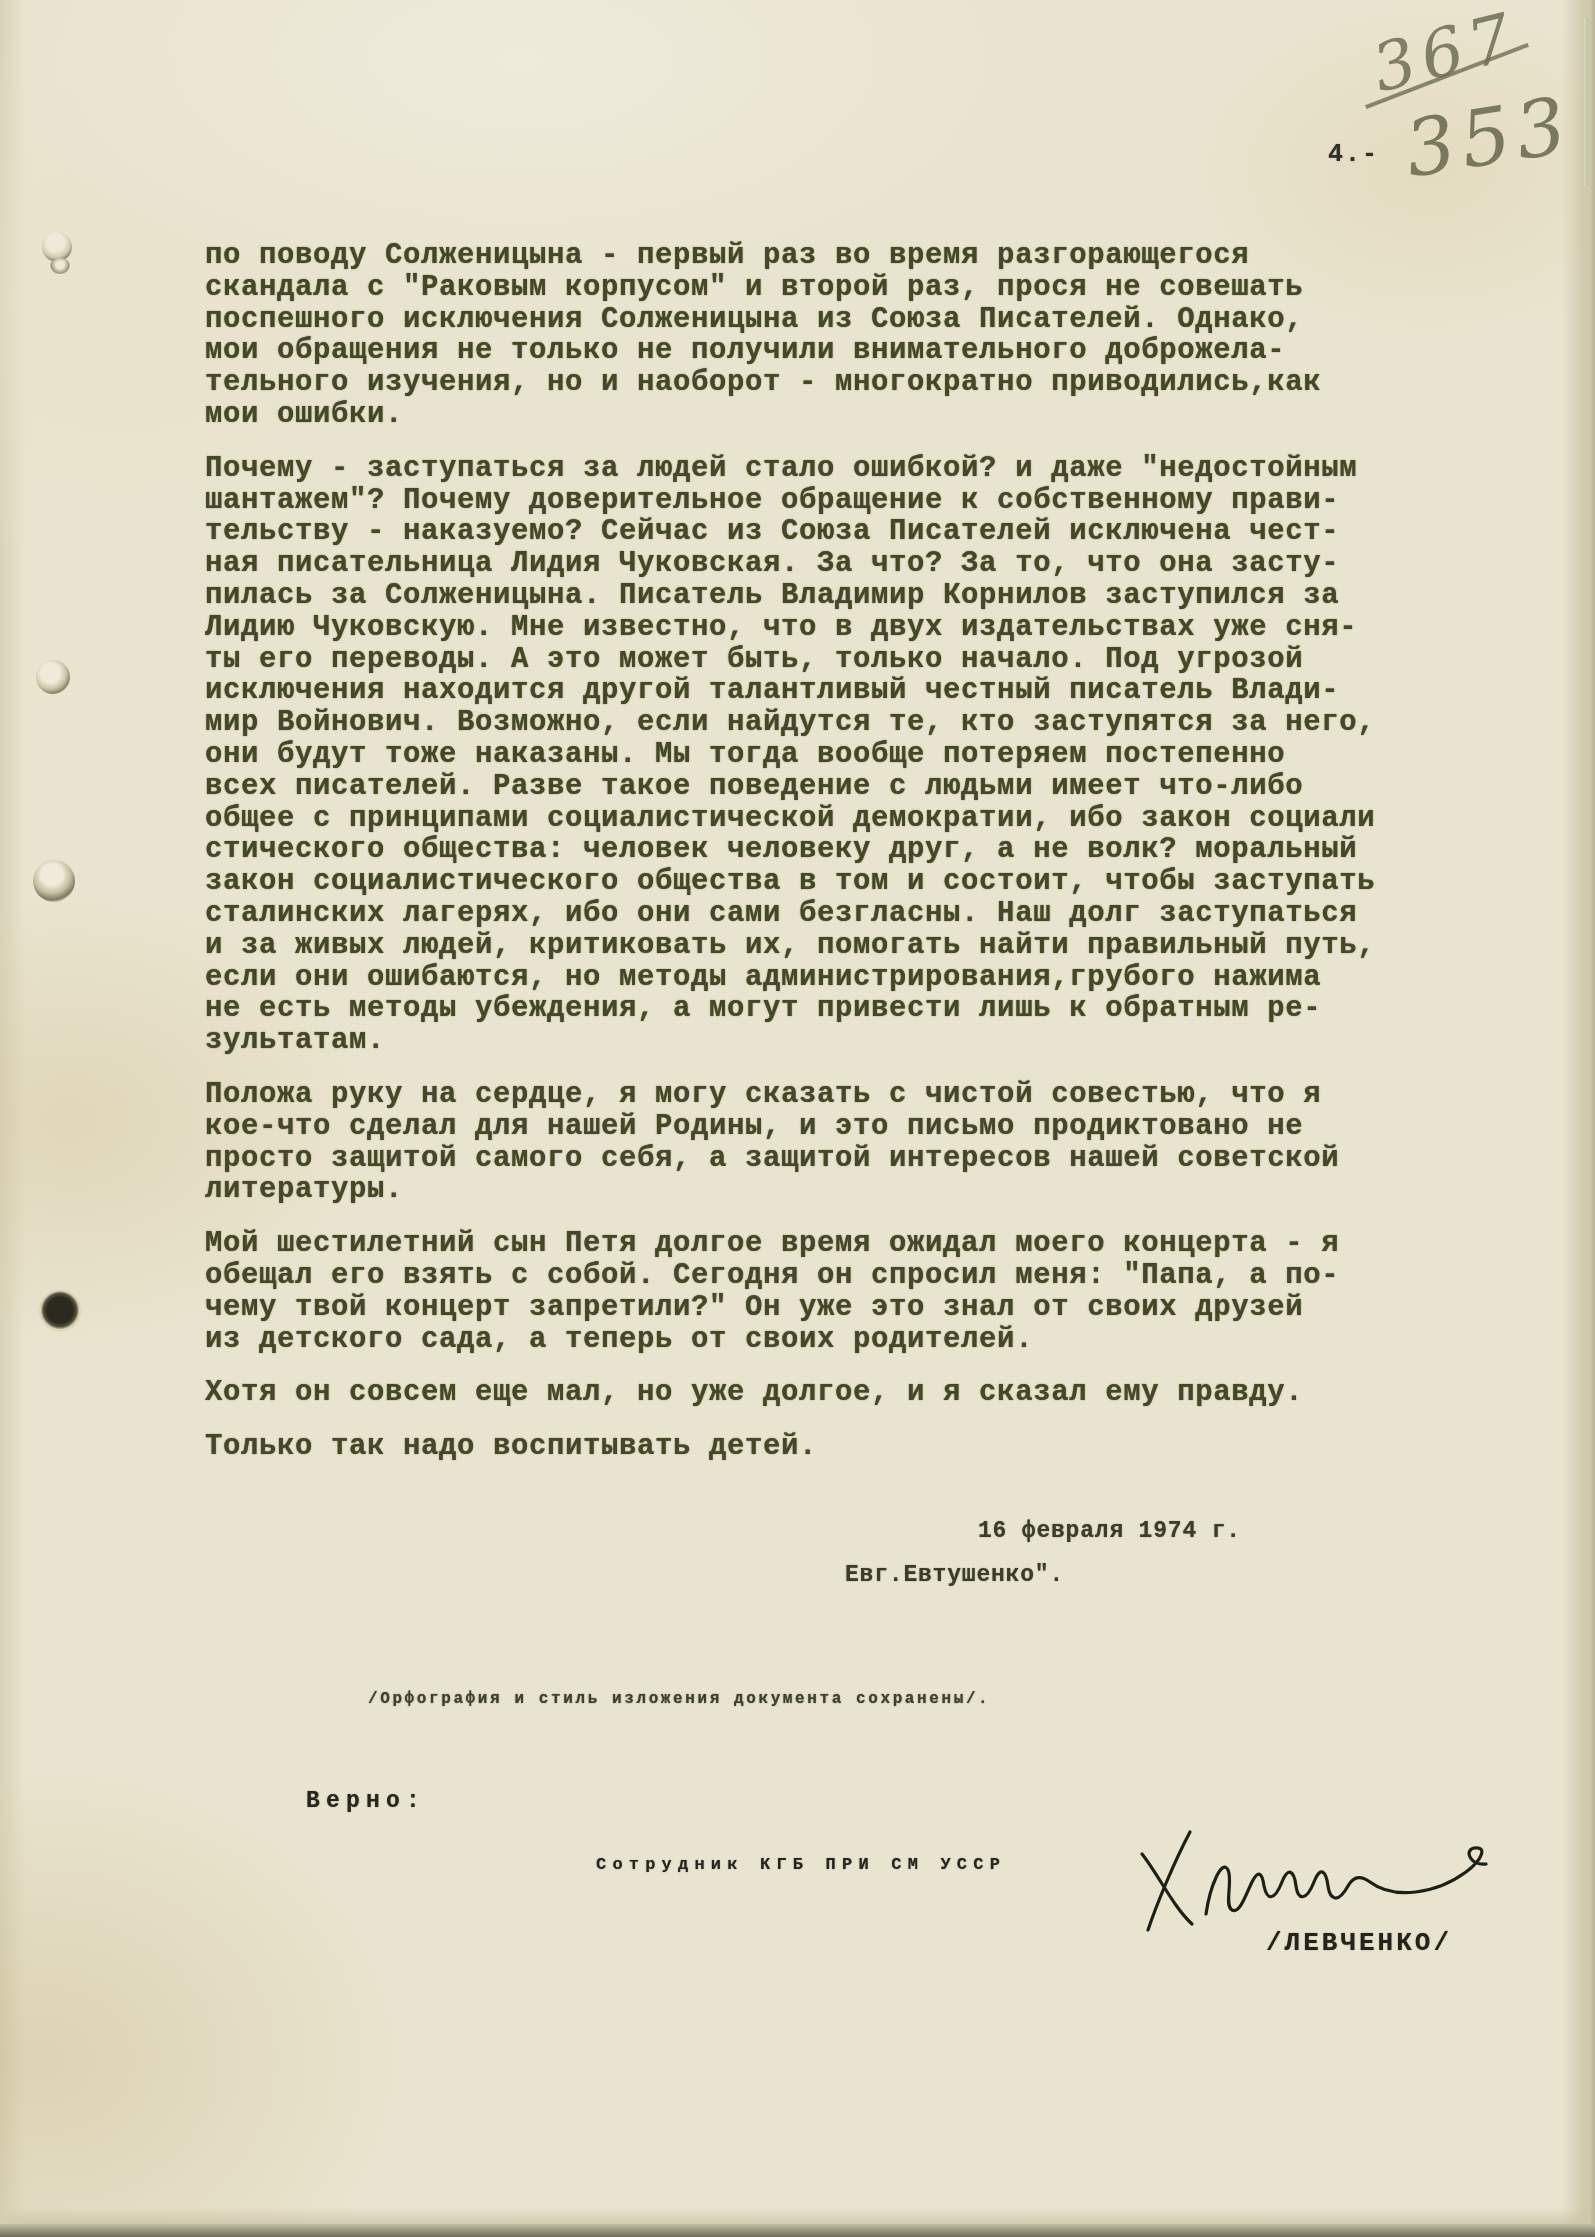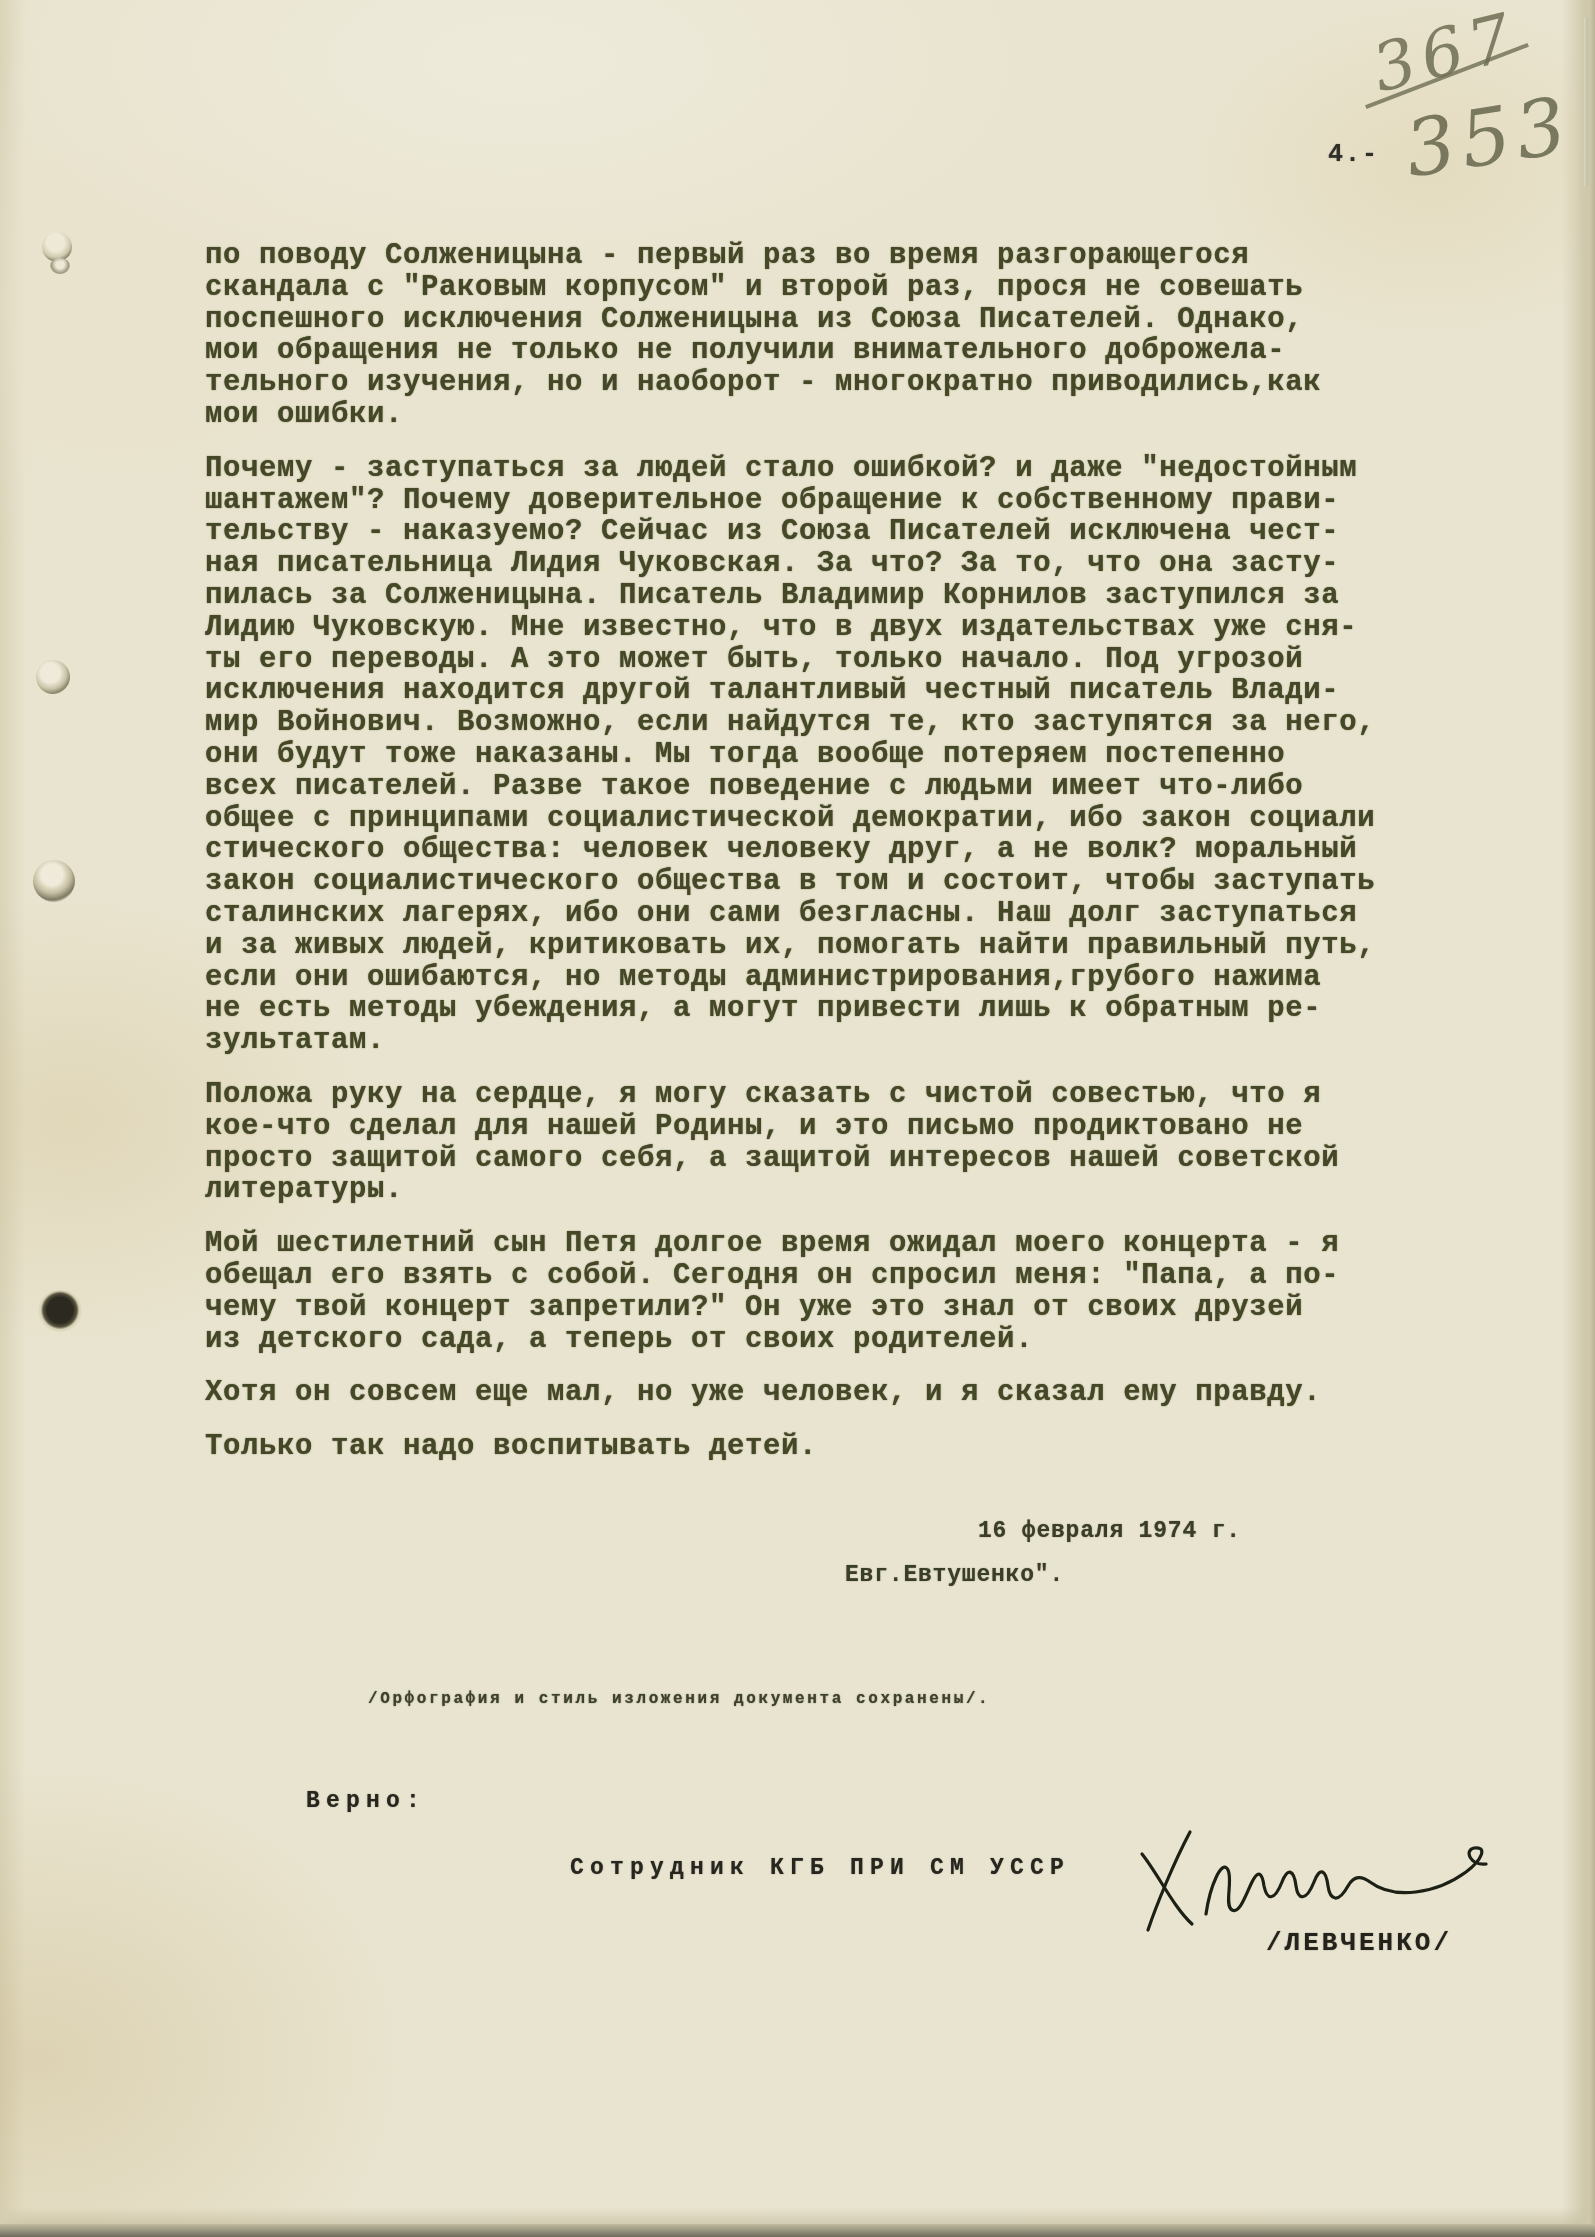--- a/index.html
+++ b/index.html
@@ -44,21 +44,21 @@
     letter-spacing:0.6px;color:var(--ink,#454827);
     text-shadow:0 0 1.3px rgba(62,66,34,.8);
   }
   .typed{white-space:pre;font-weight:700;position:absolute;
     text-shadow:0 0 1.2px rgba(40,40,30,.6);}
   .date-line{left:978px;top:1518px;font-size:23px;letter-spacing:0.8px;color:#3b3e26;}
   .name-line{left:845px;top:1562px;font-size:23px;letter-spacing:0.8px;color:#3b3e26;}
   .note-line{left:368px;top:1690px;font-size:16px;letter-spacing:2.6px;color:#3f422a;
     text-shadow:0 0 1.3px rgba(55,58,32,.8);}
   .verno{left:306px;top:1788px;font-size:23px;letter-spacing:6.2px;color:var(--black-ink,#26261f);}
-  .officer{left:570px;top:1855px;font-size:23px;letter-spacing:6.2px;color:var(--black-ink,#26261f);text-align:right;}
+  .officer{left:596px;top:1855px;font-size:17px;letter-spacing:6.2px;color:var(--black-ink,#26261f);text-align:right;}
   .levchenko{left:1266px;top:1928px;font-size:26px;letter-spacing:3px;color:#23231c;}
   .pagenum-typed{left:1328px;top:140px;font-size:25px;letter-spacing:2px;color:#30302a;}
   .hand{position:absolute;font-family:"DejaVu Serif",serif;font-style:italic;
     color:var(--pencil,#6e6e54);font-weight:400;}
   .hand-367{left:1372px;top:14px;font-size:66px;letter-spacing:7px;transform:rotate(-14deg);opacity:.85;}
   .hand-353{left:1405px;top:92px;font-size:78px;letter-spacing:6px;transform:rotate(-9deg);opacity:.9;}
   .strike-367{position:absolute;left:1360px;top:74px;width:174px;height:0;
     border-top:4px solid rgba(110,110,84,.8);transform:rotate(-21deg);}
   .sig{position:absolute;left:1132px;top:1820px;}
 </style>
@@ -117,21 +117,21 @@
         <div class="tline">просто защитой самого себя, а защитой интересов нашей советской</div>
         <div class="tline">литературы.</div>
       </div>
       <div class="para">
         <div class="tline">Мой шестилетний сын Петя долгое время ожидал моего концерта - я</div>
         <div class="tline">обещал его взять с собой. Сегодня он спросил меня: "Папа, а по-</div>
         <div class="tline">чему твой концерт запретили?" Он уже это знал от своих друзей</div>
         <div class="tline">из детского сада, а теперь от своих родителей.</div>
       </div>
       <div class="para">
-        <div class="tline">Хотя он совсем еще мал, но уже человек, и я сказал ему правду.</div>
+        <div class="tline">Хотя он совсем еще мал, но уже долгое, и я сказал ему правду.</div>
       </div>
       <div class="para">
         <div class="tline">Только так надо воспитывать детей.</div>
       </div>
     </div>
 
   <div class="typed date-line">16 февраля 1974 г.</div>
   <div class="typed name-line">Евг.Евтушенко".</div>
 
   <div class="typed note-line">/Орфография и стиль изложения документа сохранены/.</div>

